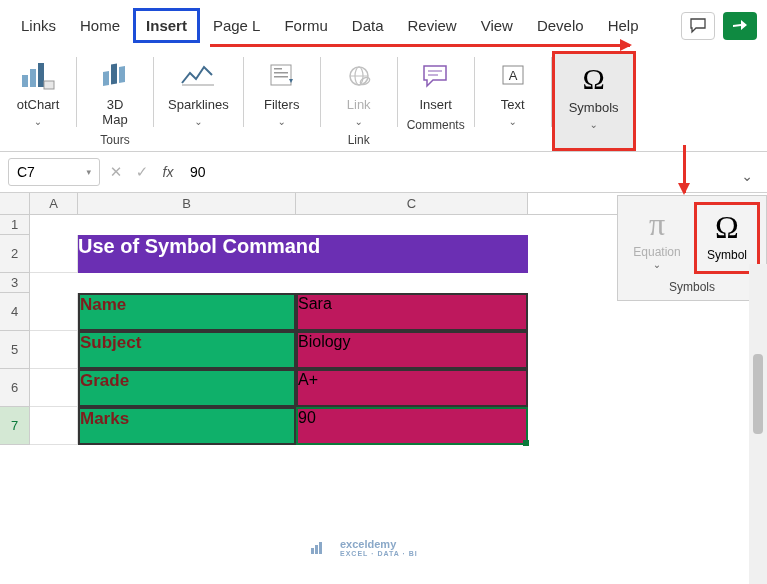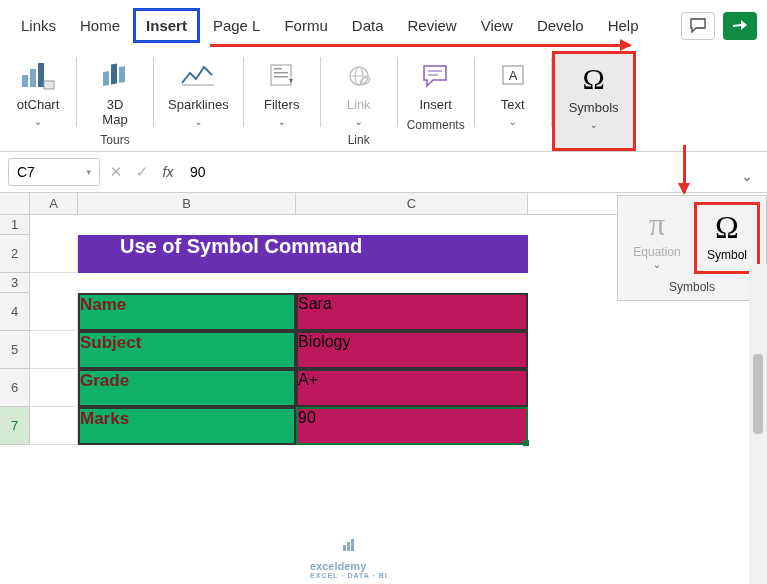--- a/index.html
+++ b/index.html
@@ -43,21 +43,21 @@
     .col-C { width: 232px; }
     
     
     .sheet-row { display: flex; height: 38px; }
     .sheet-row.slim { height: 20px; }
     .row-h { width: 30px; background: #f3f3f3; border-right: 1px solid #ccc; border-bottom: 1px solid #ccc; display: flex; align-items: center; justify-content: center; font-size: 13px; color: #555; }
     .row-h.active { background: #d4e8d4; color: #0b7a3b; }
     .cell { border-right: 1px solid #e0e0e0; border-bottom: 1px solid #e0e0e0; display: flex; align-items: center; justify-content: center; font-size: 16px; }
     
     
-    .title-cell { flex: 1; background: #6b2fb3; color: #fff; font-weight: bold; font-size: 20px; border: none; max-width: 450px; padding-left: 42px; }
+    .title-cell { flex: 1; background: #6b2fb3; color: #fff; font-weight: bold; font-size: 20px; border: none; max-width: 450px; }
     
     
     .tbl-label { width: 218px; background: #0fb06a; color: #7f1d1d; font-weight: bold; border: 2px solid #333; font-size: 17px; }
     .tbl-value { width: 232px; border: 2px solid #333; background: #be185d; font-size: 16px; }
     .tbl-value.selected { border: 2px solid #0b7a3b; position: relative; }
     .selected-corner { position: absolute; right: -3px; bottom: -3px; width: 6px; height: 6px; background: #0b7a3b; }
     
     
     .arrow-h { position: absolute; top: 44px; left: 210px; width: 420px; height: 3px; background: #e63027; }
     .arrow-h::after { content: ''; position: absolute; right: -2px; top: -5px; border-left: 12px solid #e63027; border-top: 6px solid transparent; border-bottom: 6px solid transparent; }
@@ -72,21 +72,21 @@
     .sym-item.highlighted { border: 3px solid #e63027; }
     .sym-icon { font-size: 32px; font-family: 'Times New Roman', serif; }
     .sym-label { font-size: 12px; margin-top: 2px; }
     .panel-group-label { text-align: center; font-size: 12px; color: #444; margin-top: 6px; }
     
     
     .scrollbar { position: absolute; right: 0; top: 264px; width: 18px; height: 320px; background: #f0f0f0; }
     .scroll-track { width: 10px; height: 80px; background: #c0c0c0; margin: 90px auto 0; border-radius: 4px; }
     
     
-    .watermark { position: absolute; left: 310px; top: 538px; font-size: 11px; color: #8aa8c8; font-weight: bold; display: flex; align-items: center; gap: 8px; flex-direction: column; }
+    .watermark { position: absolute; left: 310px; top: 538px; font-size: 11px; color: #8aa8c8; font-weight: bold; display: flex; align-items: center; gap: 16px; }
     .wm-sub { font-size: 7px; color: #8aa8c8; letter-spacing: 1px; }
     
     
     .expand-chevron { position: absolute; right: 14px; top: 168px; font-size: 14px; color: #666; }
   </style>
 </head>
 <body>
 
 <div class="menu-tabs">
   <div class="menu-tab">Links</div>

